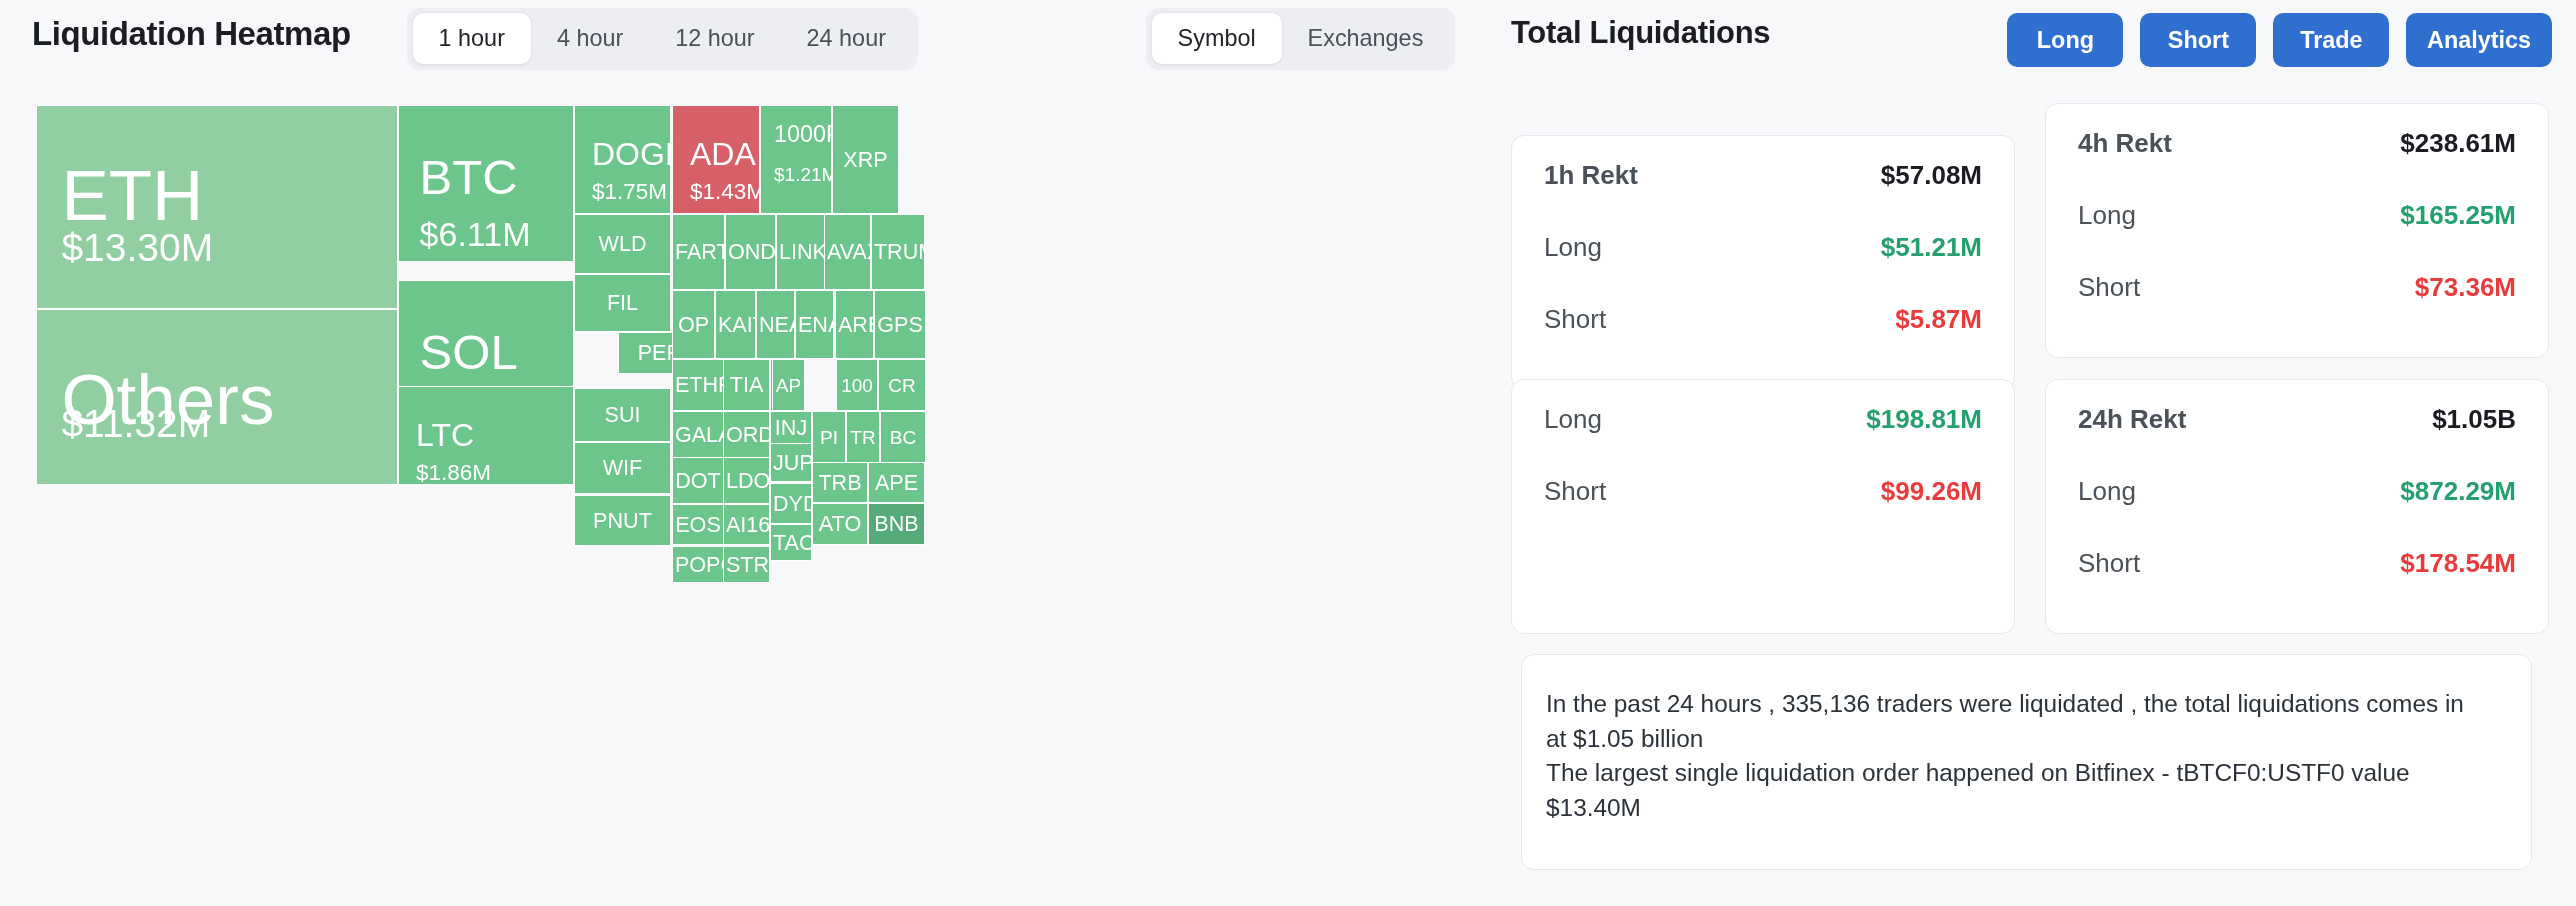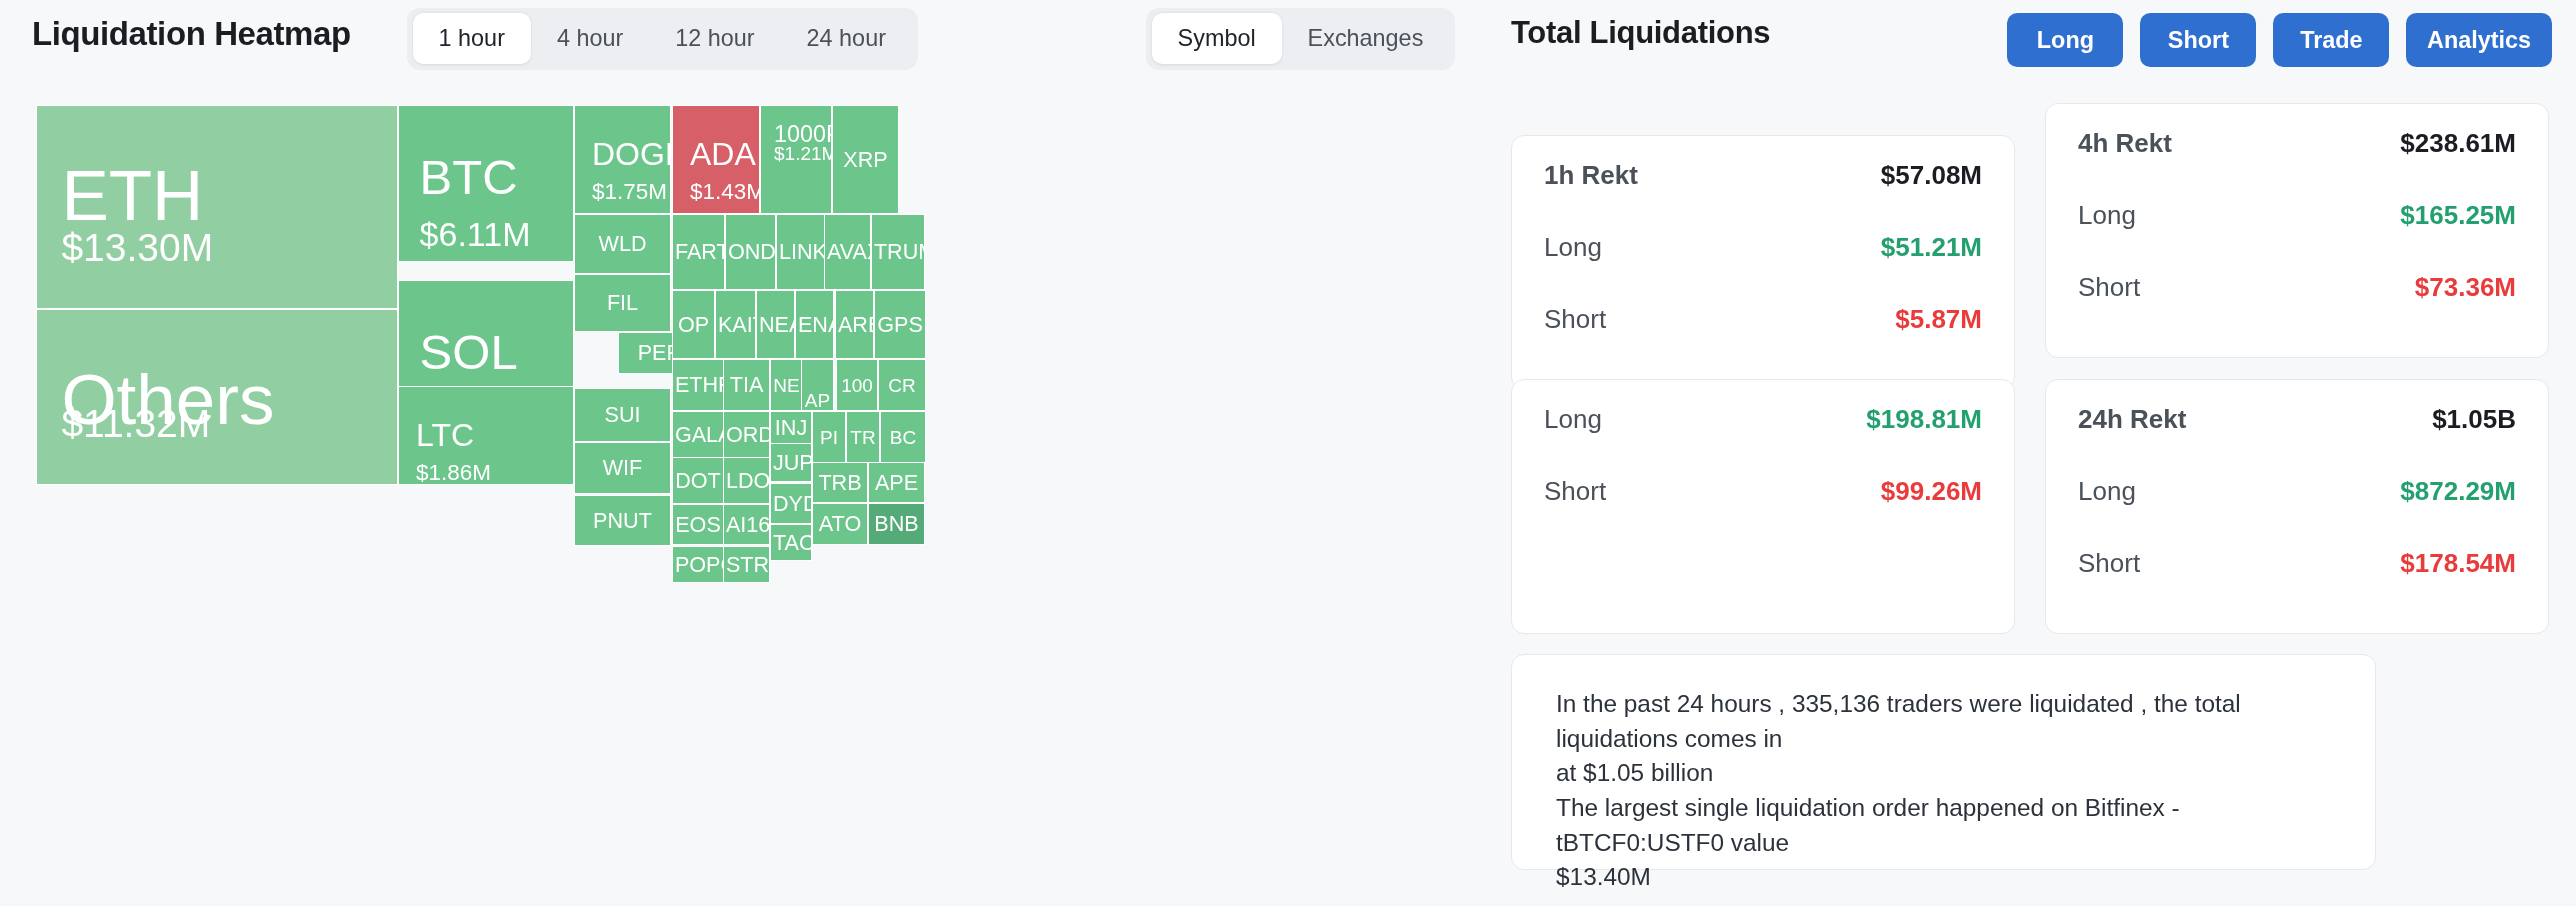--- a/index.html
+++ b/index.html
@@ -67,21 +67,21 @@
     white-space:nowrap;overflow:hidden;line-height:1;
   }
   
   .t-xl .sym{left:24.4px;top:54px;font-size:71px;}
   .t-xl .val{left:24.4px;bottom:41px;font-size:39px;}
   .t-lg .sym{left:20.6px;top:47px;font-size:49px;}
   .t-lg .val{left:20.6px;top:111px;font-size:34px;}
   .t-md .sym{left:17px;top:32px;font-size:32px;}
   .t-md .val{left:17px;top:75px;font-size:22.5px;}
   .t-sm .sym{left:13px;top:17px;font-size:23.4px;}
-  .t-sm .val{left:13px;top:38px;font-size:19px;}
+  .t-sm .val{left:13px;top:59px;font-size:19px;}
   .t-xs{display:flex;align-items:center;justify-content:center;}
   .t-xs .sym{position:static;text-align:center;font-size:21.6px;padding:0 1.9px;}
   .t-xxs{display:flex;align-items:center;justify-content:center;}
   .t-xxs .sym{position:static;text-align:center;font-size:19px;padding:0 0.9px;}
 
   
   .cards{position:absolute;left:1511px;top:103px;width:1039px;}
   .card{
     position:absolute;background:#ffffff;border:0.9px solid #e6e8ec;
     border-radius:13px;box-sizing:border-box;padding:24.4px 32px;
@@ -94,22 +94,22 @@
   .row{display:flex;justify-content:space-between;align-items:baseline;}
   .row + .row{margin-top:41px;}
   .row-title .lab{font-size:27px;font-weight:bold;color:#2c323b;}
   .row-title .v{font-size:27px;font-weight:bold;color:#1b1d22;}
   .row .lab{font-size:26px;color:#4b5159;}
   .row .v{font-size:26px;font-weight:bold;}
   .v-long{color:#24a06f;}
   .v-short{color:#e93b3b;}
 
   .summary-card{
-    left:0;top:551px;width:865px;height:216px;
-    padding:32px 44px;
+    left:10px;top:551px;width:1011px;height:216px;
+    padding:32px 24px;
   }
   .summary-line{
     font-size:24.4px;color:#2c323b;line-height:1.42;
   }
 </style>
 </head>
 <body>
 
 <div class="app">
 
@@ -238,21 +238,21 @@
 
     <div class="tile t-xs" style="left:636px;top:254px;width:52px;height:52px;">
       <span class="sym">ETHFI</span>
         </div>
     <div class="tile t-xs" style="left:687px;top:254px;width:47px;height:52px;">
       <span class="sym">TIA</span>
         </div>
     <div class="tile t-xxs" style="left:734px;top:254px;width:33px;height:52px;">
       <span class="sym">NE</span>
         </div>
-    <div class="tile t-xxs" style="left:765px;top:254px;width:33px;height:52px;align-items:flex-end;">
+    <div class="tile t-xxs" style="left:736px;top:254px;width:33px;height:52px;">
       <span class="sym">AP</span>
         </div>
     <div class="tile t-xxs" style="left:800px;top:254px;width:42px;height:52px;">
       <span class="sym">100</span>
         </div>
     <div class="tile t-xxs" style="left:842px;top:254px;width:48px;height:52px;">
       <span class="sym">CR</span>
         </div>
 
     <div class="tile t-xs" style="left:636px;top:306px;width:52px;height:47px;">

